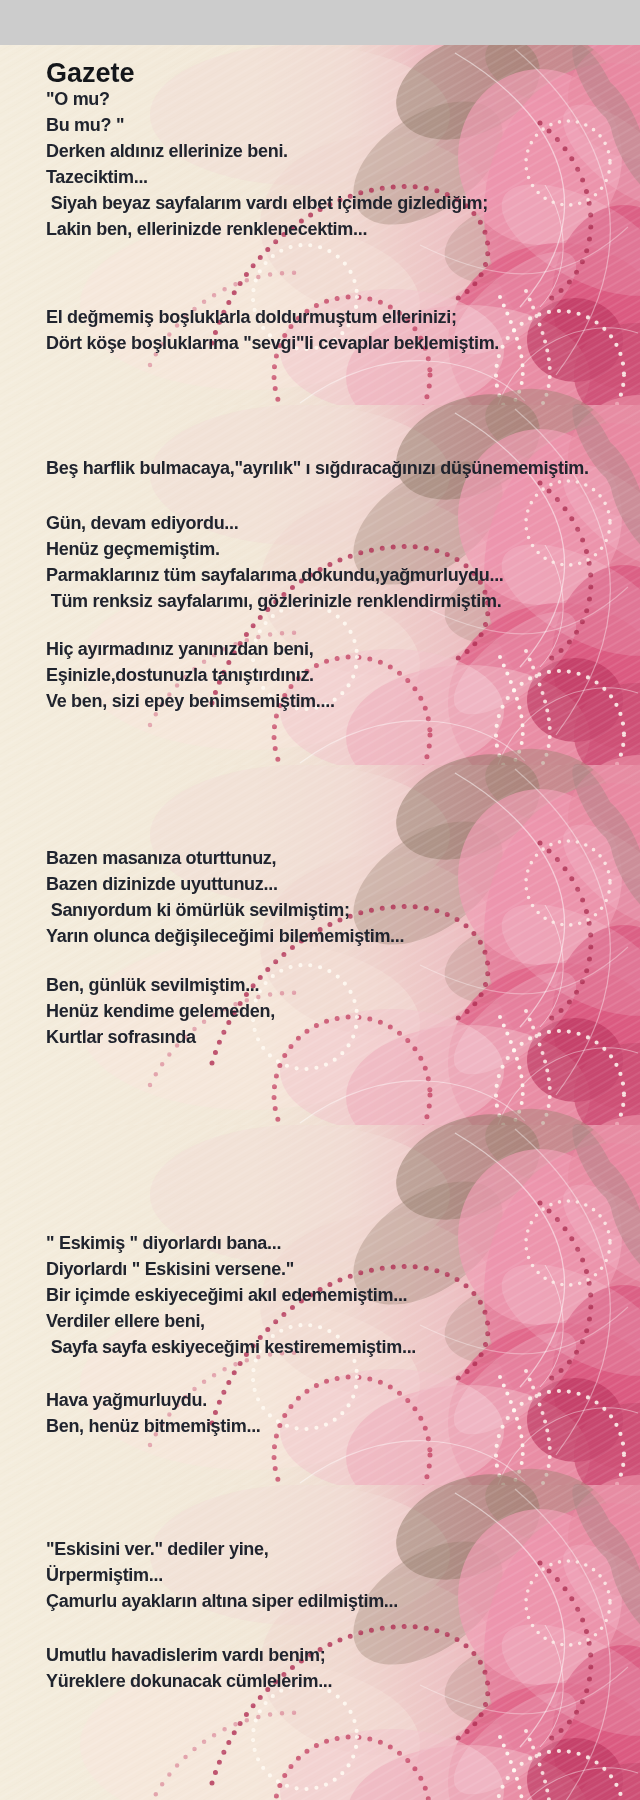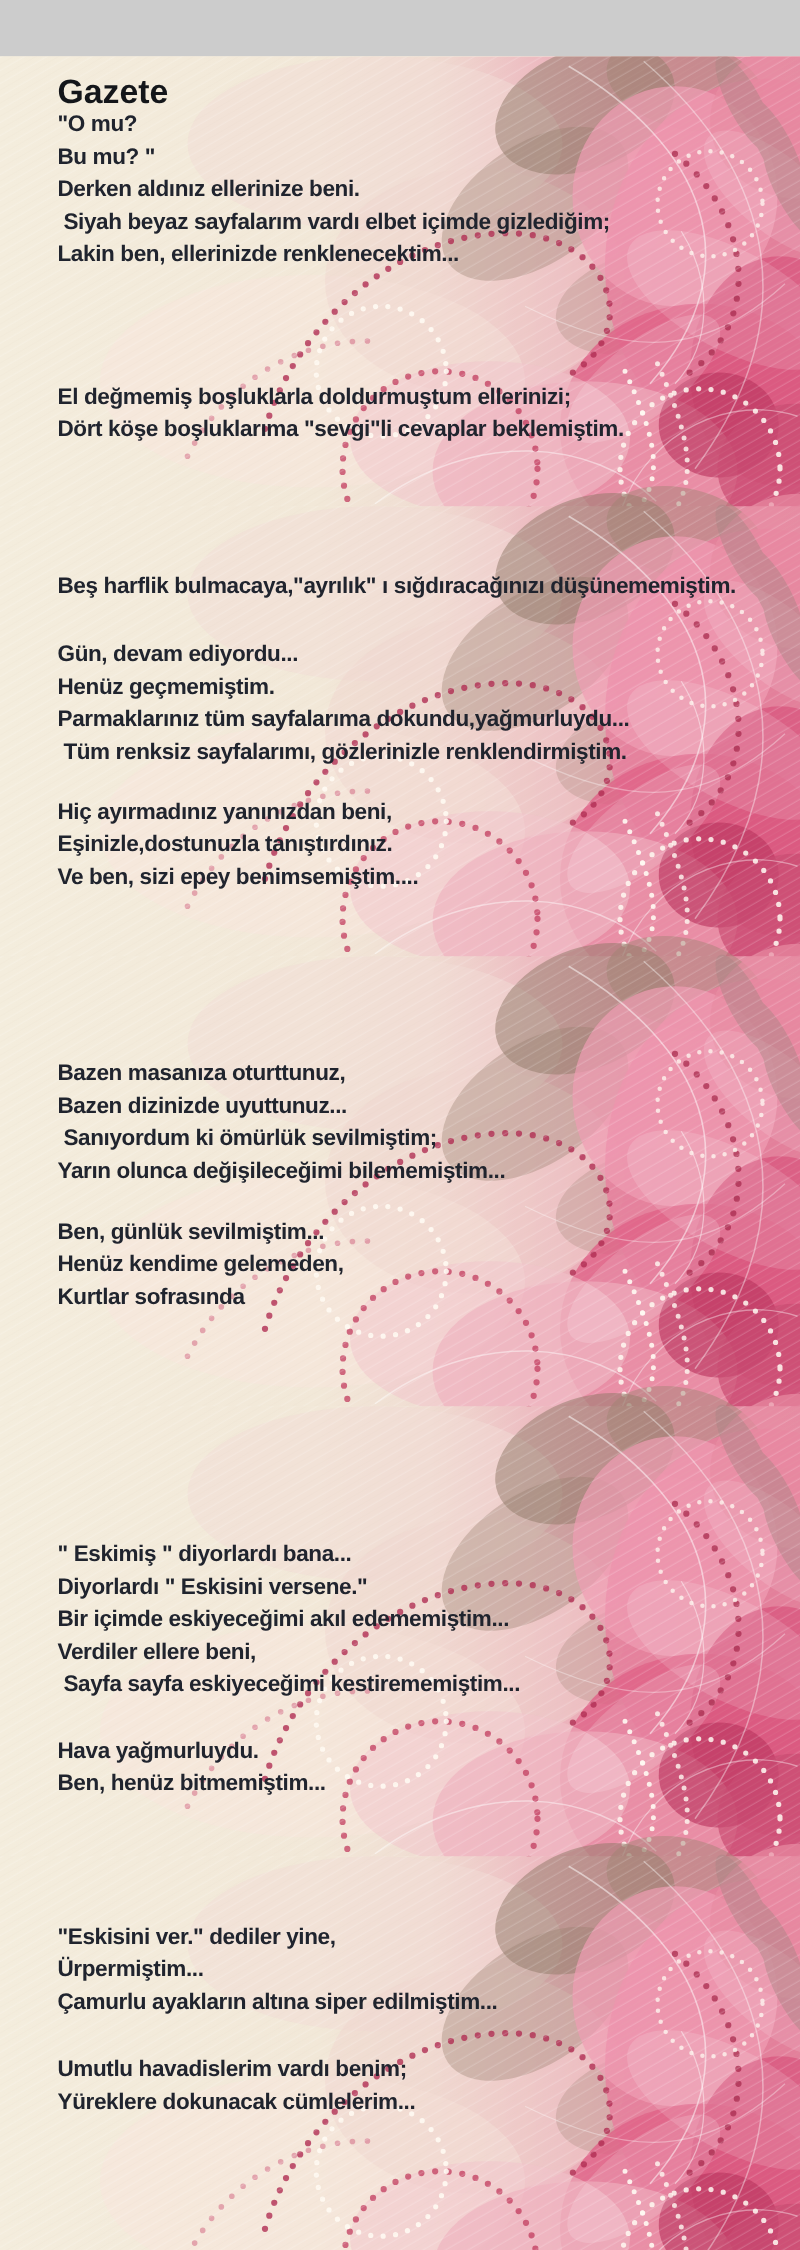--- a/index.html
+++ b/index.html
@@ -119,20 +119,21 @@
     <use href="#tile" y="1440"></use>
   </svg>
 
   <div class="overlay">
     <h1 class="title">Gazete</h1>
 
     <div class="stanza" style="top:41px">
         <div class="line">"O mu?</div>
         <div class="line">Bu mu? "</div>
         <div class="line">Derken aldınız ellerinize beni.</div>
+        <div class="line">Tazeciktim...</div>
         <div class="line"> Siyah beyaz sayfalarım vardı elbet içimde gizlediğim;</div>
         <div class="line">Lakin ben, ellerinizde renklenecektim...</div>
       </div>
     <div class="stanza" style="top:259px">
         <div class="line">El değmemiş boşluklarla doldurmuştum ellerinizi;</div>
         <div class="line">Dört köşe boşluklarıma "sevgi"li cevaplar beklemiştim.</div>
       </div>
     <div class="stanza" style="top:410px">
         <div class="line">Beş harflik bulmacaya,"ayrılık" ı sığdıracağınızı düşünememiştim.</div>
       </div>

